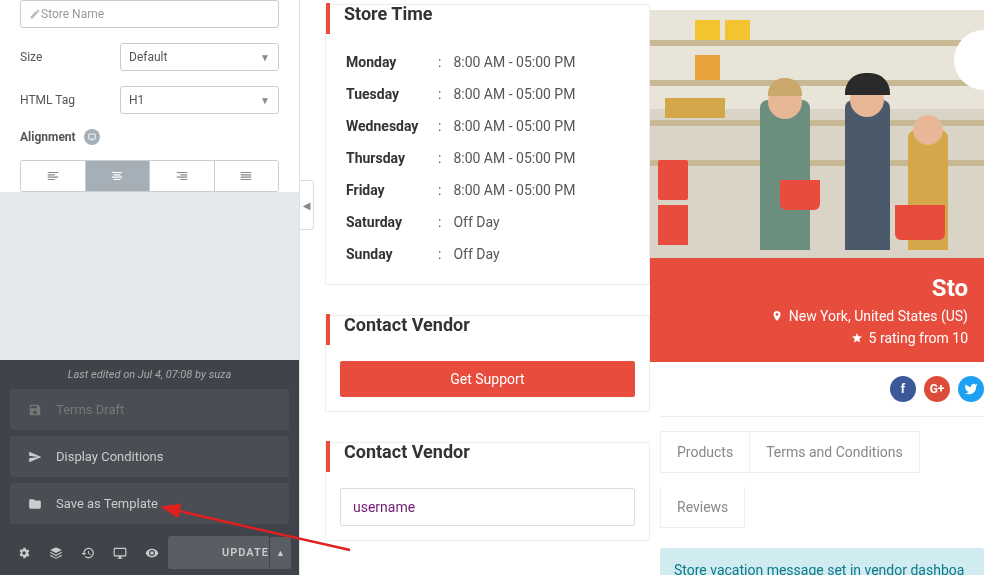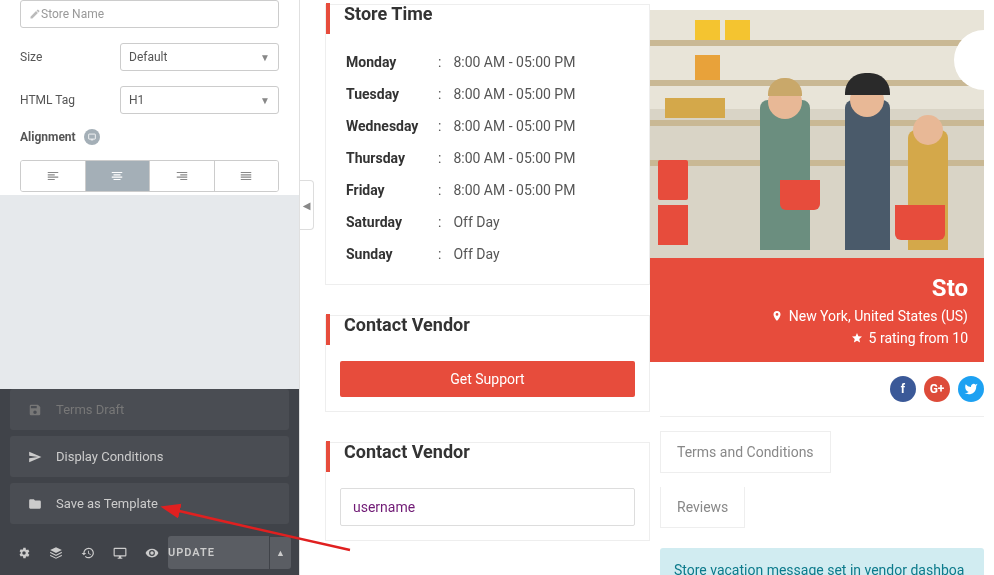--- a/index.html
+++ b/index.html
@@ -29,21 +29,21 @@
 .collapse-tab { position: absolute; left: 300px; top: 180px; width: 14px; height: 50px; background: #fff; border: 1px solid #ddd; border-left: none; border-radius: 0 4px 4px 0; display: flex; align-items: center; justify-content: center; font-size: 10px; color: #888; cursor: pointer; }
 
 .footer-dark { background: #404349; color: #ccc; }
 .last-edit { text-align: center; font-size: 11px; font-style: italic; color: #aaa; padding: 8px 0; }
 .footer-item { display: flex; align-items: center; gap: 14px; padding: 13px 18px; font-size: 13px; color: #ccc; cursor: pointer; background: #4a4d53; margin: 0 10px 6px 10px; border-radius: 3px; }
 .footer-item.disabled { color: #777; }
 .footer-item svg { width: 14px; height: 14px; fill: currentColor; }
 .footer-bar { display: flex; align-items: center; gap: 0; padding: 6px 8px; background: #404349; }
 .footer-ico { width: 32px; height: 32px; display: flex; align-items: center; justify-content: center; cursor: pointer; color: #ccc; }
 .footer-ico svg { width: 14px; height: 14px; fill: currentColor; }
-.update-btn { flex: 1; background: #5a5d63; color: #ccc; font-size: 11px; font-weight: 600; letter-spacing: 1px; padding: 10px 0; text-align: left; border-radius: 3px 0 0 3px; cursor: pointer; margin-left: auto; }
+.update-btn { flex: 1; background: #5a5d63; color: #ccc; font-size: 11px; font-weight: 600; letter-spacing: 1px; padding: 10px 0; text-align: right; border-radius: 3px 0 0 3px; cursor: pointer; margin-left: auto; }
 .update-caret { width: 22px; background: #5a5d63; color: #ccc; display: flex; align-items: center; justify-content: center; border-radius: 0 3px 3px 0; border-left: 1px solid #404349; cursor: pointer; height: 32px; font-size: 9px; }
 
 
 .main { flex: 1; display: flex; padding: 10px; overflow: hidden; }
 .col-mid { width: 340px; padding: 0 0 0 15px; }
 .col-right { flex: 1; padding: 0; }
 
 .section-box { border: 1px solid #eee; margin-bottom: 30px; padding: 0; }
 .section-title { font-size: 18px; font-weight: 700; color: #333; padding: 0 0 10px 14px; border-left: 4px solid #e74c3c; margin-bottom: 10px; position: relative; top: -2px; }
 .section-first .section-title { padding-top: 0; }
@@ -144,20 +144,21 @@
             <svg viewBox="0 0 24 24">
               <path fill="#888" d="M3 5h18v2H3zM3 9h18v2H3zM3 13h18v2H3zM3 17h18v2H3z"></path>
             </svg>
           </div>
       </div>
     </div>
 
     <div class="spacer"></div>
 
     <div class="footer-dark">
+      <div class="last-edit">Last edited on Jul 4, 07:08 by suza</div>
 
       <div class="footer-item disabled">
         <svg viewBox="0 0 24 24">
             <path d="M17 3H5a2 2 0 0 0-2 2v14a2 2 0 0 0 2 2h14a2 2 0 0 0 2-2V7l-4-4zm-5 16a3 3 0 1 1 0-6 3 3 0 0 1 0 6zm3-10H5V5h10v4z"></path>
           </svg>
         <span>Terms Draft</span>
       </div>
       <div class="footer-item">
         <svg viewBox="0 0 24 24">
             <path d="M2 21l21-9L2 3v7l15 2-15 2v7z"></path>
@@ -311,20 +312,21 @@
         <div class="soc fb">f</div>
         <div class="soc gp">G+</div>
         <div class="soc tw">
           <svg width="14" height="14" viewBox="0 0 24 24">
               <path fill="#fff" d="M23 3a10.9 10.9 0 0 1-3.14 1.53 4.48 4.48 0 0 0-7.86 3v1A10.66 10.66 0 0 1 3 4s-4 9 5 13a11.64 11.64 0 0 1-7 2c9 5 20 0 20-11.5a4.5 4.5 0 0 0-.08-.83A7.72 7.72 0 0 0 23 3z"></path>
             </svg>
         </div>
       </div>
 
       <div class="tabs">
+        <div class="tab">Products</div>
         <div class="tab">Terms and Conditions</div>
       </div>
       <div class="tabs tab-row2">
         <div class="tab">Reviews</div>
       </div>
 
       <div class="vacation-msg">Store vacation message set in vendor dashboa</div>
     </div>
   </div>
 

